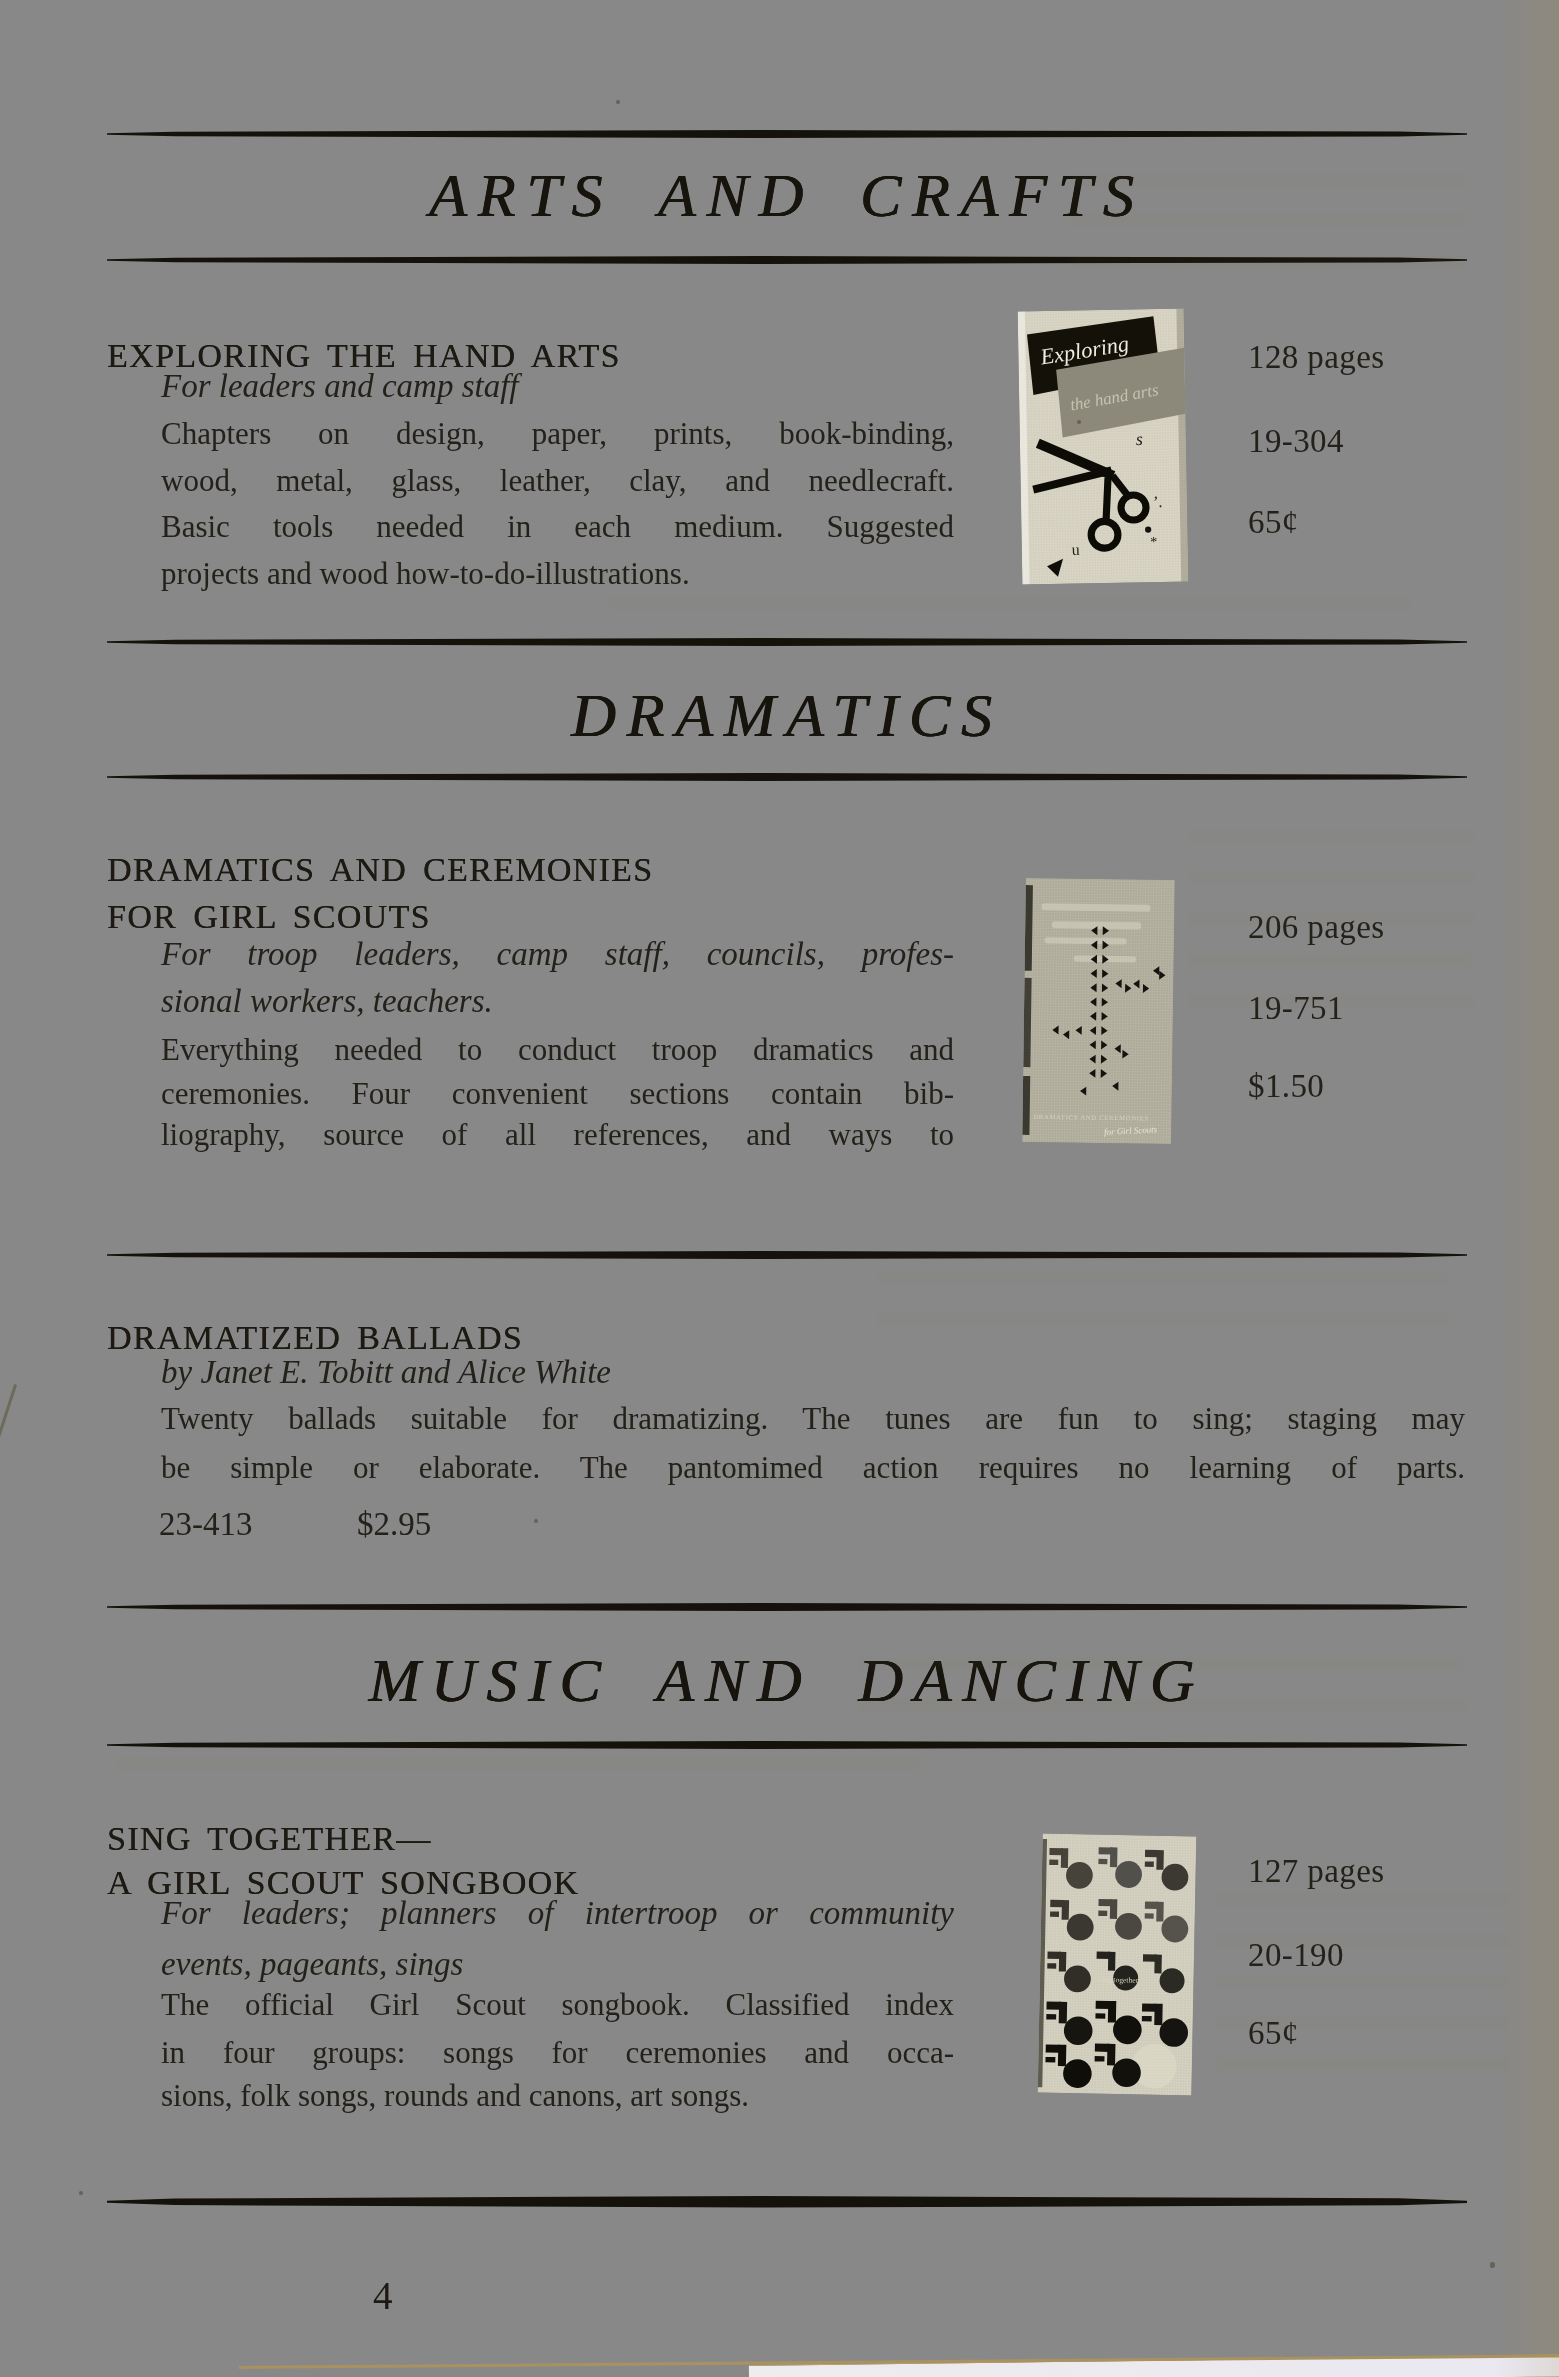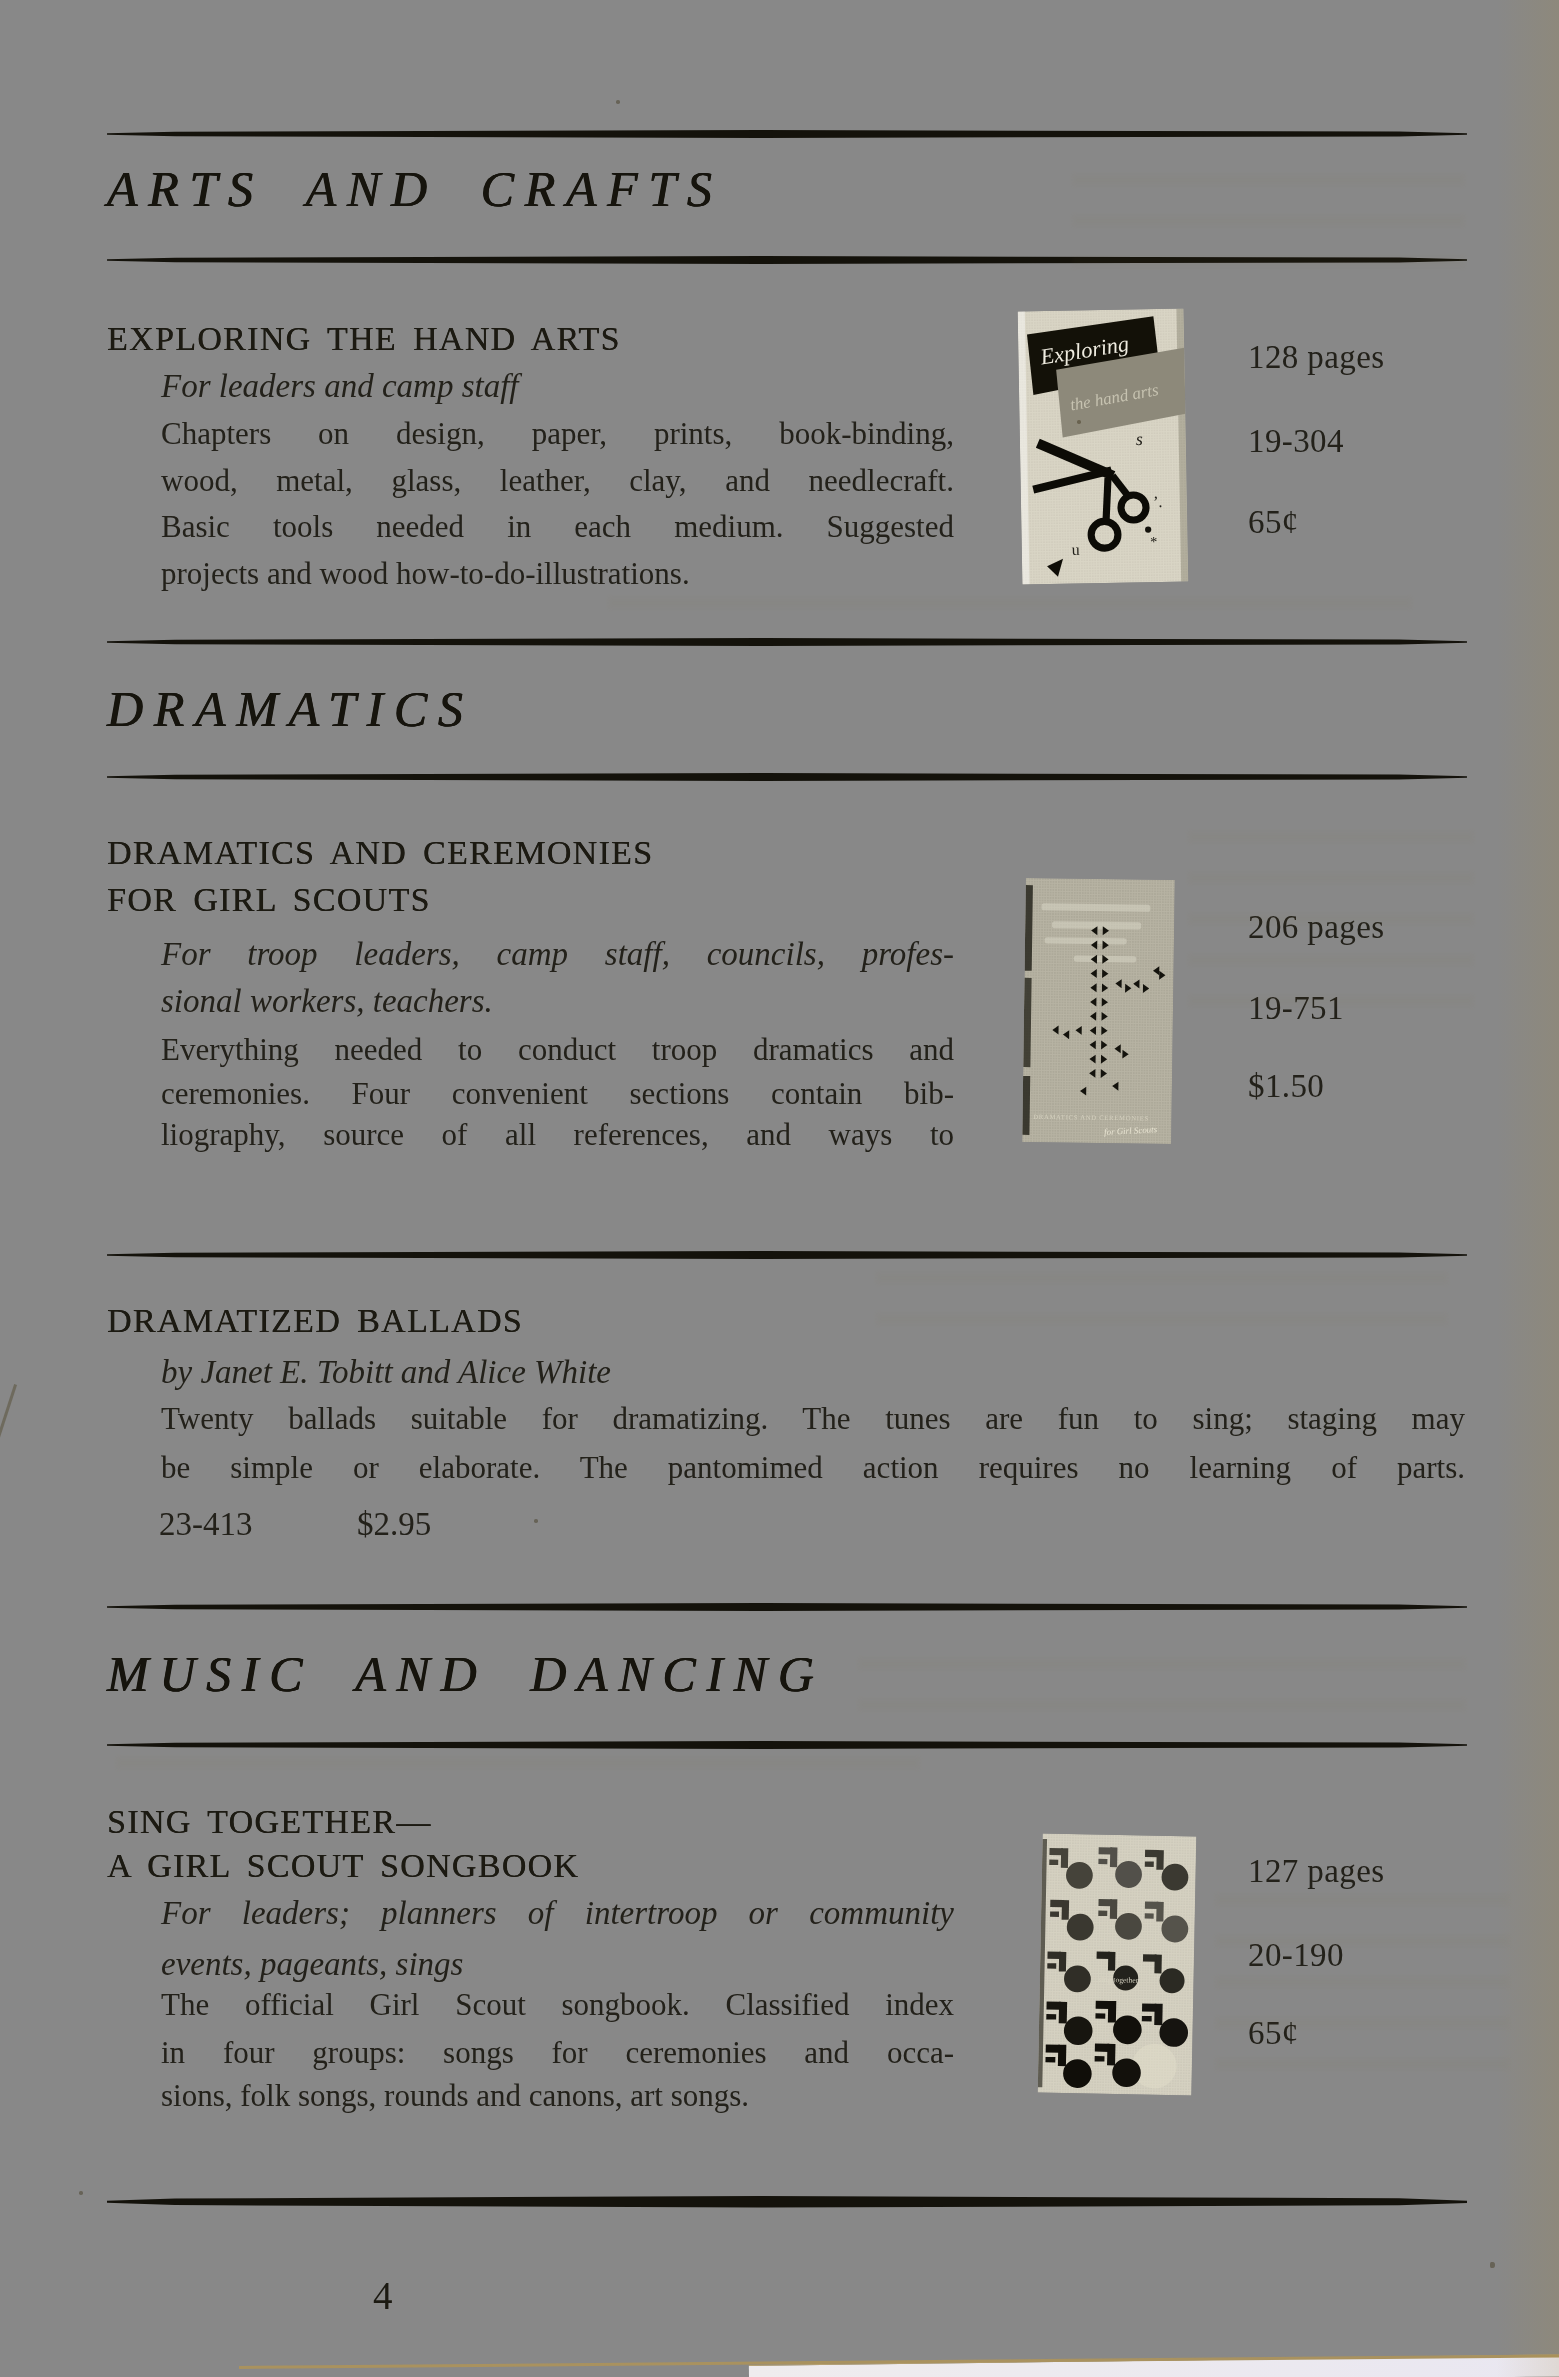--- a/index.html
+++ b/index.html
@@ -15,29 +15,30 @@
     content:"";position:absolute;top:0;right:0;width:63px;height:100%;
     background:linear-gradient(to right,rgba(170,140,60,0),rgba(170,140,60,.16));
     pointer-events:none;
   }
   .rule{
     position:absolute;left:107px;width:1360px;height:8px;background:#14120b;
     clip-path:polygon(0 42%,5% 22%,48% 0,95% 20%,100% 40%,100% 60%,95% 80%,48% 100%,5% 78%,0 58%);
   }
   .rule.thick{height:11.6px;}
   .section-header{
-    position:absolute;left:107px;width:1360px;text-align:left;
-    font-style:italic;font-size:50px;line-height:1;color:#16140d;
+    position:absolute;left:107px;width:1360px;text-align:center;
+    font-style:italic;font-size:62px;line-height:1;color:#16140d;
     letter-spacing:10.7px;word-spacing:19.7px;
     text-shadow:0.4px 0 currentColor,-0.4px 0 currentColor;
   }
   .entry-title{
     position:absolute;left:107px;font-size:34px;line-height:1;color:#1c1a12;
     letter-spacing:1.3px;word-spacing:6.3px;
     text-shadow:0.3px 0 currentColor;
+    margin-top:17px;
   }
   .subtitle,.byline{
     position:absolute;left:161px;font-style:italic;font-size:33px;line-height:1;color:#23211a;
   }
   .bodyline{
     position:absolute;left:161px;width:793px;font-size:31px;line-height:1;color:#23211a;
   }
   .wide{width:1304px;}
   .just{text-align:justify;text-align-last:justify;text-justify:inter-word;}
   .detail{

